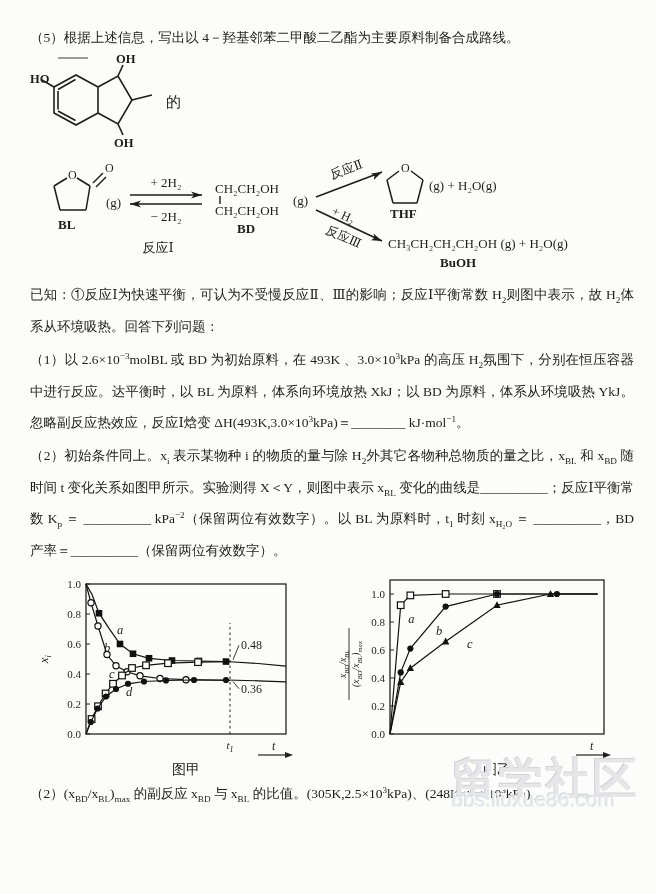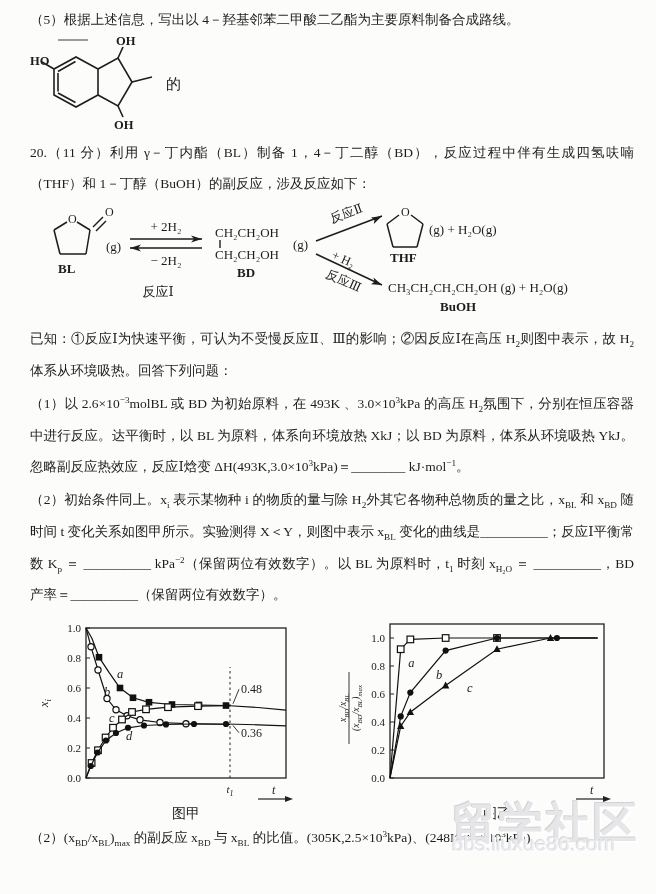--- a/index.html
+++ b/index.html
@@ -1,21 +1,21 @@
 <!DOCTYPE html>
 <html><head>
 <meta charset="utf-8">
 <style>
   html,body{margin:0;padding:0;}
   body{
     width:656px;height:894px;position:relative;overflow:hidden;
     background:#fcfcfb;color:#1d1d1d;
     font-family:"Liberation Serif","DejaVu Serif",serif;
   }
-  .page{padding:4px 22px 0 30px;position:relative;}
+  .page{padding:22px 22px 0 30px;position:relative;}
   .txt{margin:0 0 2px 0;font-size:13.5px;line-height:2.3;text-align:justify;}
   .txt sub{font-size:68%;}
   .txt sup{font-size:68%;}
   .mol-row{margin:0 0 0 0;}
   .scheme{margin:2px 0 0 0;}
   .charts{display:flex;gap:16px;margin:4px 0 0 4px;align-items:flex-start;}
   svg{font-family:"Liberation Serif","DejaVu Serif",serif;}
   svg text{fill:#1d1d1d;}
   .watermark{position:absolute;right:16px;bottom:0px;text-align:left;line-height:1;}
   .wm-title{
@@ -59,21 +59,20 @@
         <line x1="102" y1="45" x2="122" y2="40"></line>
         <line x1="24" y1="32" x2="12" y2="25"></line>
       </g>
       <text x="0" y="28" font-size="12.5" font-weight="600">HO</text>
       <text x="86" y="8" font-size="12.5" font-weight="600">OH</text>
       <text x="84" y="92" font-size="12.5" font-weight="600">OH</text>
       <text x="136" y="52" font-size="15">的</text>
     </svg>
   </div>
 
-  <p class="txt"><span>20.（11 分）利用 γ－丁内酯（BL）制备 1，4－丁二醇（BD），反应过程中伴有生成四氢呋喃（THF）和 1－丁醇（BuOH）的副反应，涉及反应如下：</span></p>
 
   <div class="scheme">
     <svg width="604" height="118" viewBox="0 0 604 118">
 
       <g stroke="#1d1d1d" stroke-width="1.5" fill="none">
         <line x1="47" y1="21" x2="60" y2="29"></line>
         <line x1="37" y1="21" x2="24" y2="29"></line>
         <line x1="60" y1="29" x2="56" y2="53"></line>
         <line x1="56" y1="53" x2="30" y2="53"></line>
         <line x1="30" y1="53" x2="24" y2="29"></line>
@@ -123,21 +122,21 @@
         <polygon points="352,84 343.5,76.5 344.5,80.8 341,83.3" fill="#1d1d1d" stroke="none"></polygon>
       </g>
       <text x="301" y="57" font-size="12.5" transform="rotate(24 301 57)">+ H₂</text>
       <text x="295" y="76" font-size="12.5" transform="rotate(24 295 76)">反应Ⅲ</text>
 
       <text x="358" y="91" font-size="13">CH₃CH₂CH₂CH₂OH (g) + H₂O(g)</text>
       <text x="410" y="110" font-size="13" font-weight="700">BuOH</text>
     </svg>
   </div>
 
-  <p class="txt"><span>已知：①反应Ⅰ为快速平衡，可认为不受慢反应Ⅱ、Ⅲ的影响；②因反应Ⅰ在高压 H</span><sub>2</sub><span>则图中表示，故 H</span><sub>2</sub><span>体系从环境吸热。回答下列问题：</span></p>
+  <p class="txt"><span>已知：①反应Ⅰ为快速平衡，可认为不受慢反应Ⅱ、Ⅲ的影响；反应Ⅰ平衡常数 H</span><sub>2</sub><span>则图中表示，故 H</span><sub>2</sub><span>体系从环境吸热。回答下列问题：</span></p>
   <p class="txt"><span>（1）以 2.6×10</span><sup>−3</sup><span>molBL 或 BD 为初始原料，在 493K 、3.0×10</span><sup>3</sup><span>kPa 的高压 H</span><sub>2</sub><span>氛围下，分别在恒压容器中进行反应。达平衡时，以 BL 为原料，体系向环境放热 XkJ；以 BD 为原料，体系从环境吸热 YkJ。忽略副反应热效应，反应Ⅰ焓变 ΔH(493K,3.0×10</span><sup>3</sup><span>kPa)＝________ kJ·mol</span><sup>−1</sup><span>。</span></p>
   <p class="txt"><span>（2）初始条件同上。x</span><sub>i</sub><span> 表示某物种 i 的物质的量与除 H</span><sub>2</sub><span>外其它各物种总物质的量之比，x</span><sub>BL</sub><span> 和 x</span><sub>BD</sub><span> 随时间 t 变化关系如图甲所示。实验测得 X＜Y，则图中表示 x</span><sub>BL</sub><span> 变化的曲线是__________；反应Ⅰ平衡常数 K</span><sub>p</sub><span> ＝ __________ kPa</span><sup>−2</sup><span>（保留两位有效数字）。以 BL 为原料时，t</span><sub>1</sub><span> 时刻 x</span><sub>H₂O</sub><span> ＝ __________，BD 产率＝__________（保留两位有效数字）。</span></p>
 
   <div class="charts">
     <svg id="chart0" width="282" height="208" viewBox="0 0 282 208">
         <rect x="52" y="14" width="200" height="150" fill="none" stroke="#222" stroke-width="1.3"></rect>
         <line x1="52" y1="164" x2="56" y2="164" stroke="#222" stroke-width="1"></line>
         <text x="47" y="167.5" text-anchor="end" font-size="11">0.0</text>
         <line x1="52" y1="134" x2="56" y2="134" stroke="#222" stroke-width="1"></line>
         <text x="47" y="137.5" text-anchor="end" font-size="11">0.2</text>

